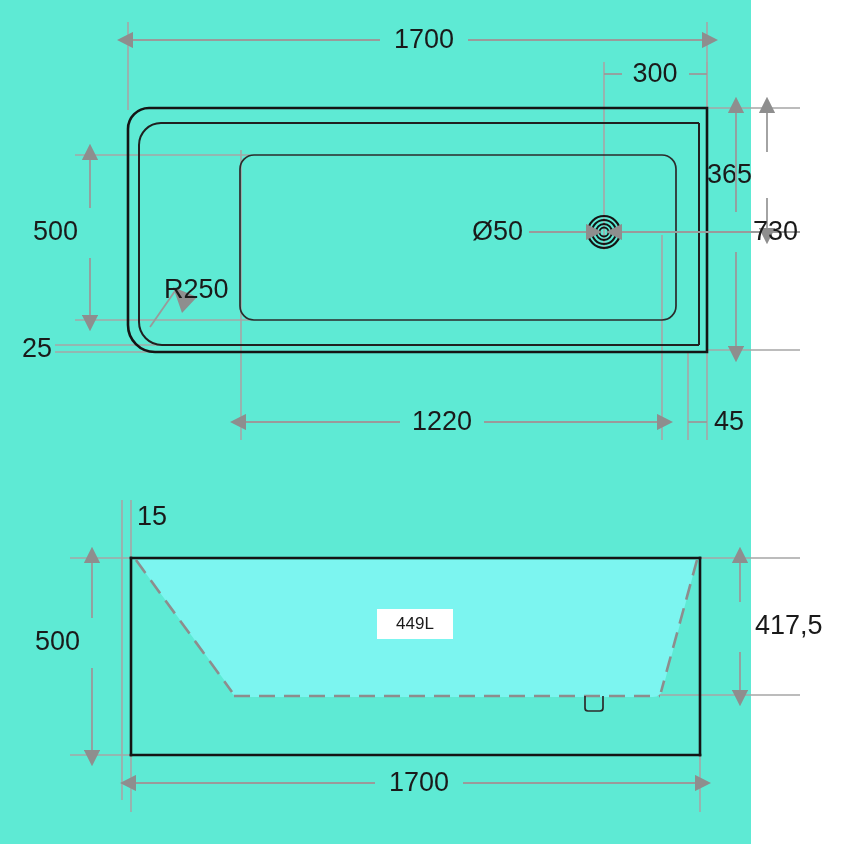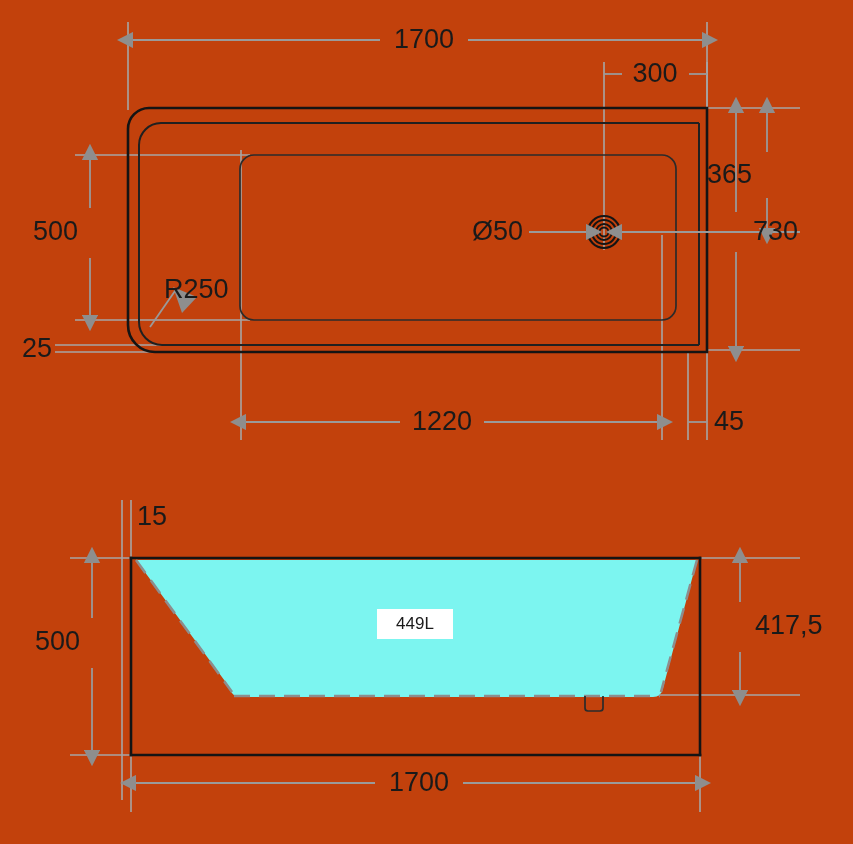--- a/index.html
+++ b/index.html
@@ -8,23 +8,23 @@
     background: #ffffff;
   }
   body {
     width: 853px;
     height: 844px;
     font-family: "Liberation Sans", sans-serif;
     overflow: hidden;
   }
   #drawing-root {
     position: relative;
-    width: 853px;
+    width: 751px;
     height: 844px;
-    background: #c2410c;
+    background: #5eead4;
     text-decoration: underline;
   }
   svg.sheet {
     display: block;
     width: 853px;
     height: 844px;
   }
   .dim-text {
     font-family: "Liberation Sans", sans-serif;
     font-size: 27px;

